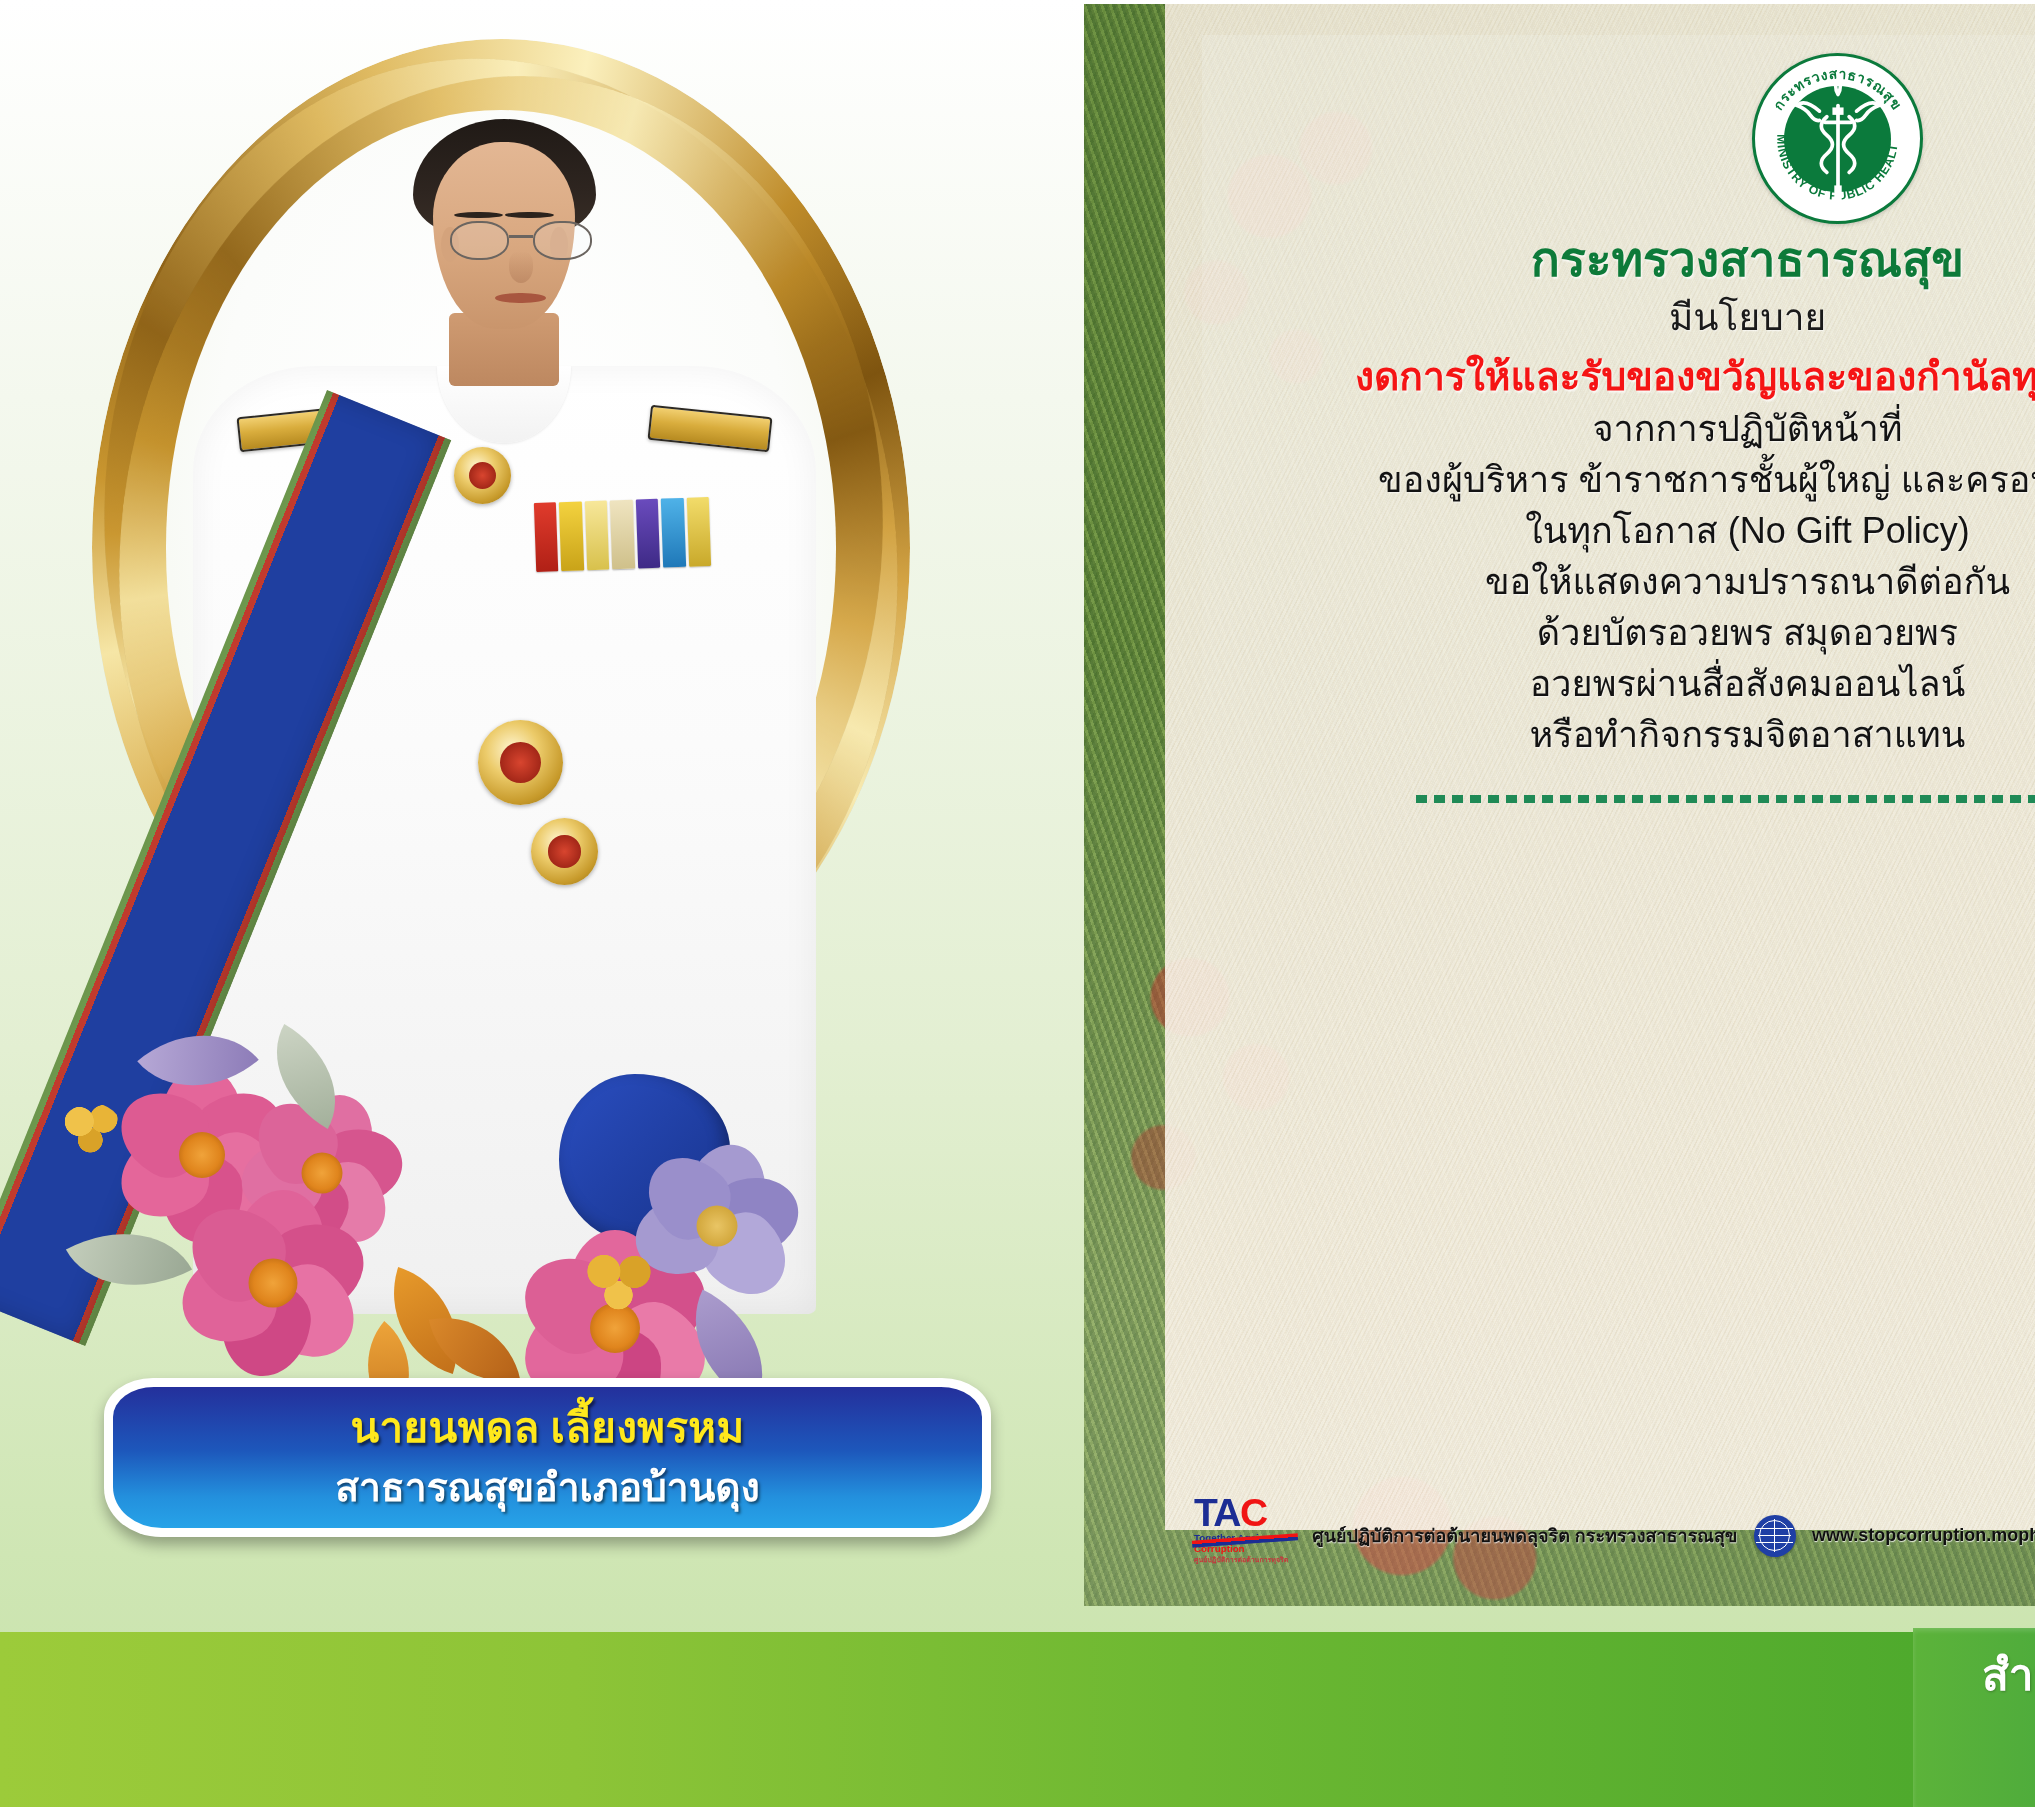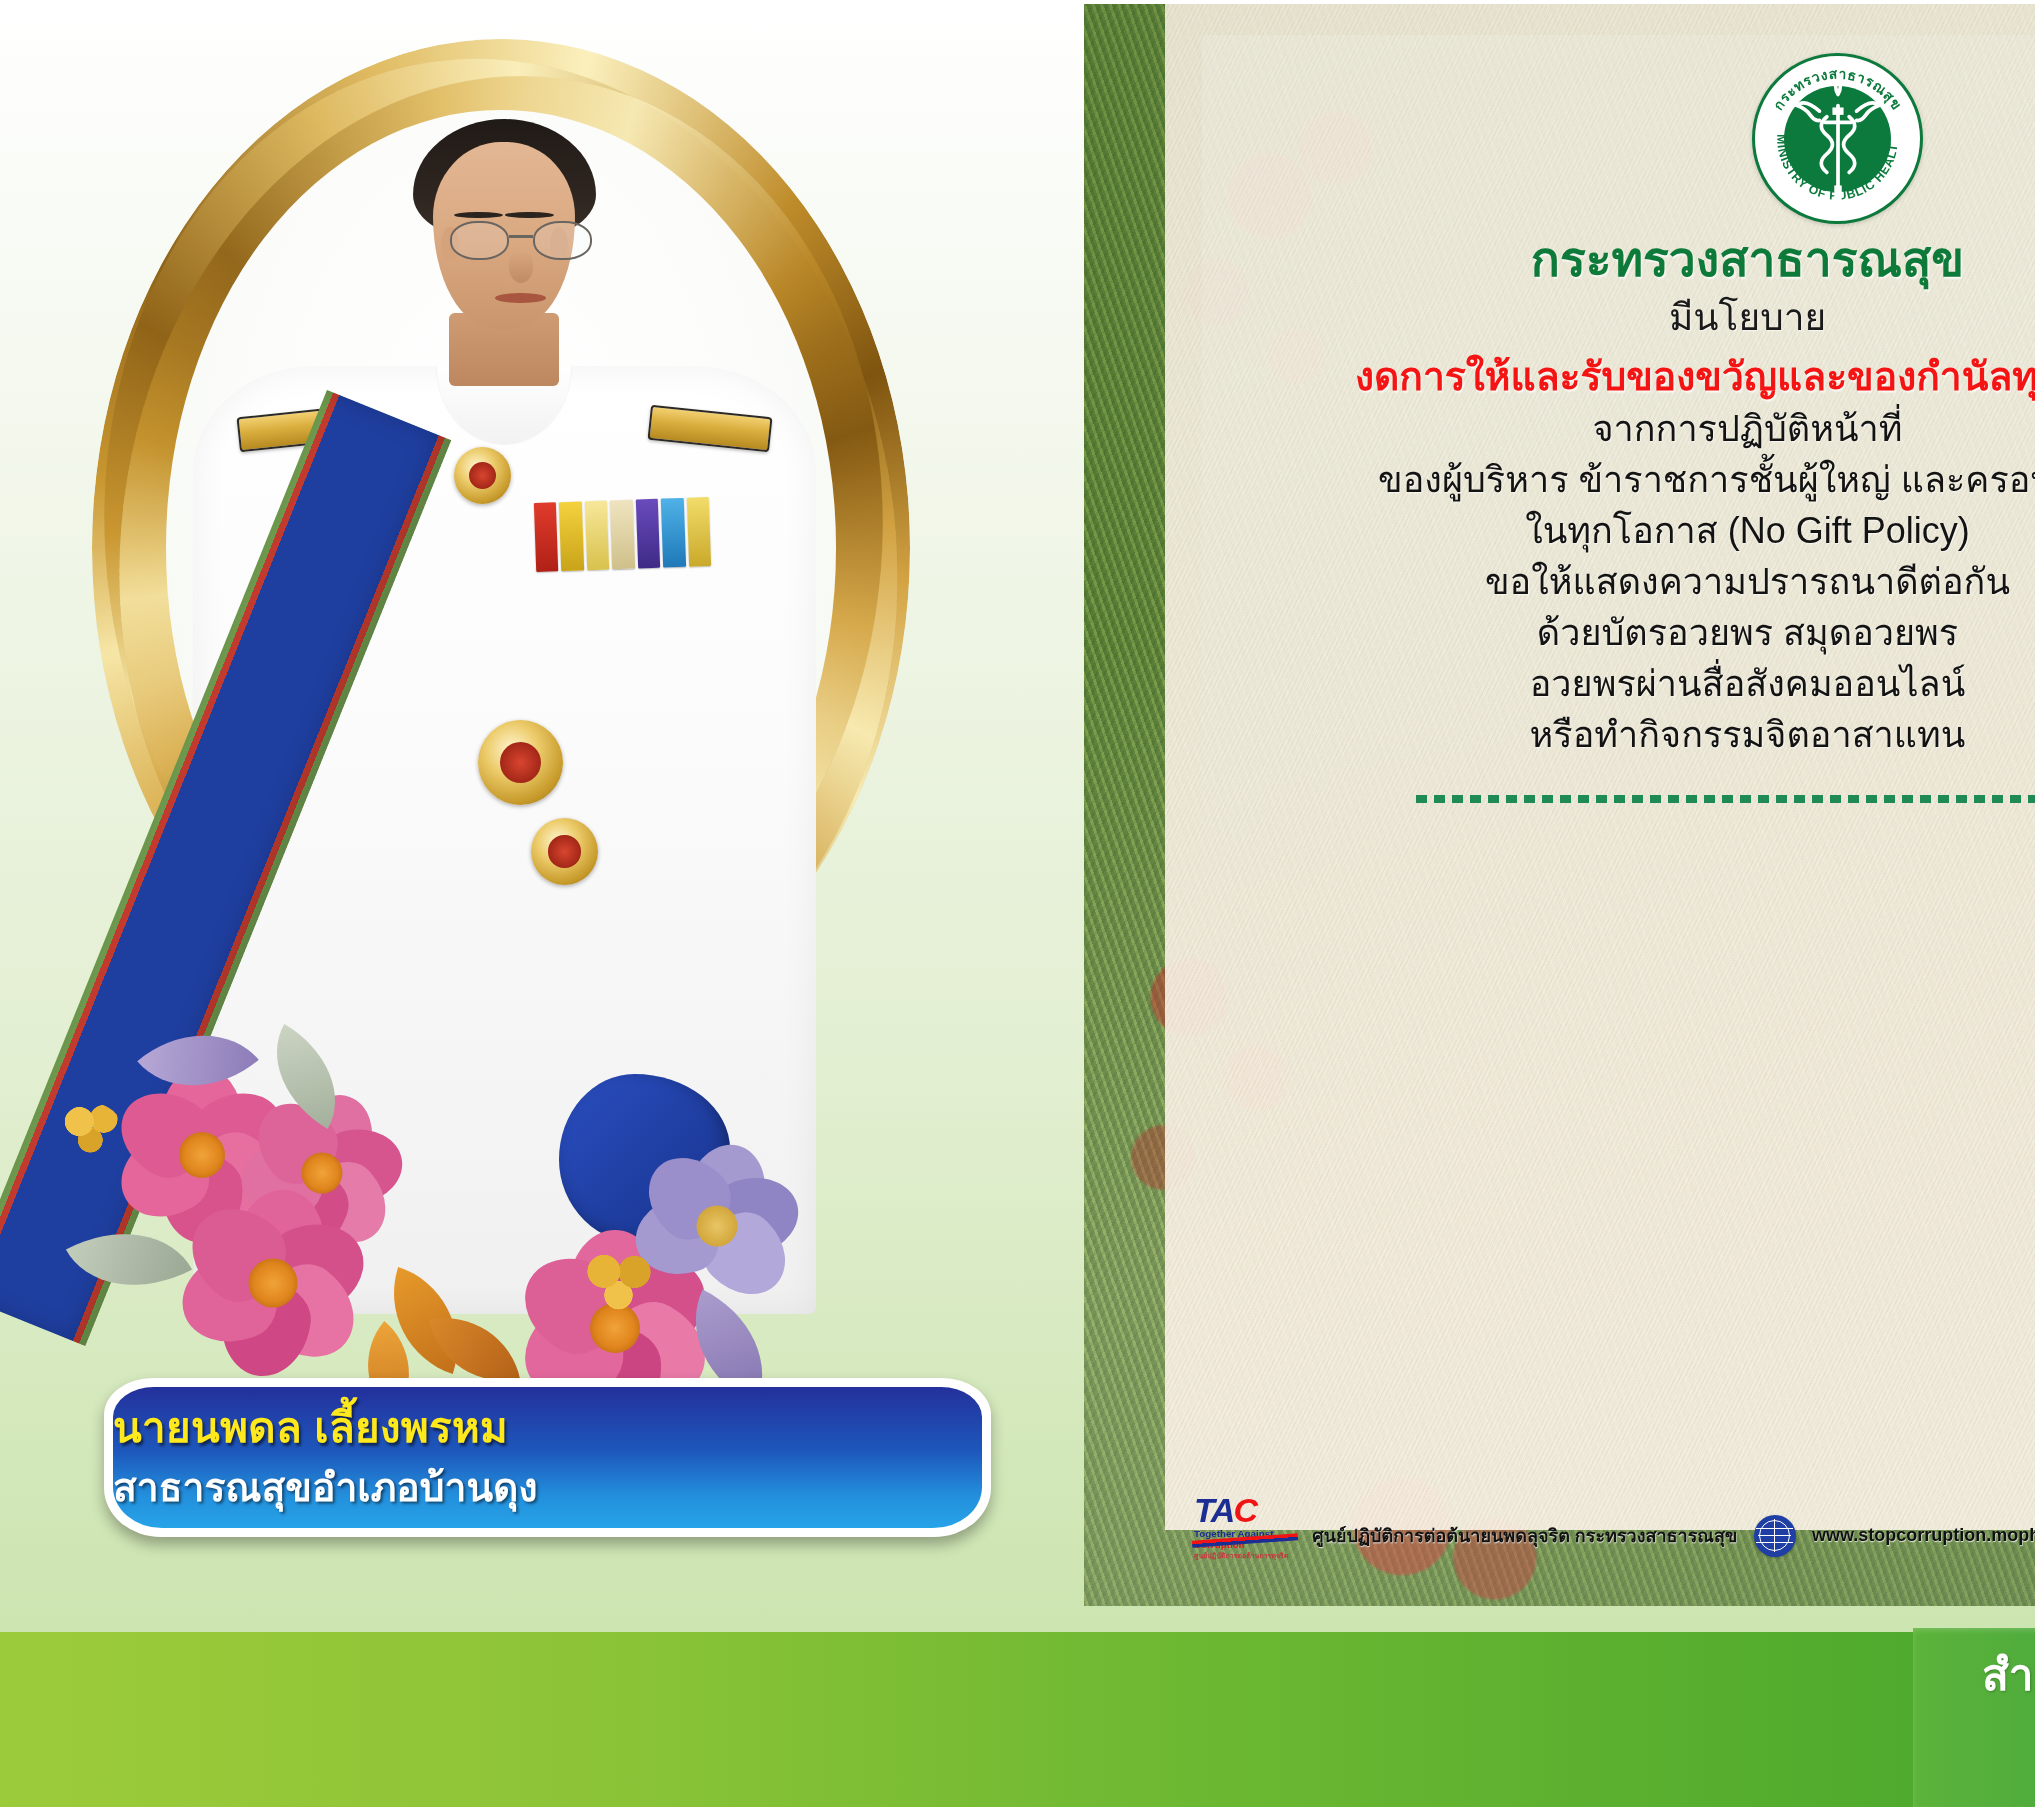--- a/index.html
+++ b/index.html
@@ -170,22 +170,23 @@
     position:absolute; left:104px; top:1378px; width:887px; height:159px;
     background:#ffffff;
     border-radius:49px 49px 57px 57px / 37px 37px 49px 49px;
     box-shadow:0 7.3px 14px rgba(0,0,0,.30);
     padding:9px;
   }
   .badge-inner{
     width:100%; height:100%;
     border-radius:41px 41px 49px 49px / 30px 30px 41px 41px;
     background:linear-gradient(180deg,#24309c 0%,#1d57bb 45%,#2390dd 78%,#27a3e8 100%);
-    display:flex; flex-direction:column; justify-content:center;
+    display:flex; flex-direction:column; align-items:center; justify-content:center;
     gap:18px;
+    font-family:Liberation Serif, serif;
   }
   .badge-name{
     font-size:42px; font-weight:bold; color:#ffe81c; line-height:1.05;
     text-shadow:2px 2.8px 2.8px rgba(0,0,0,.55);
     letter-spacing:0.4px;
   }
   .badge-role{
     font-size:39px; font-weight:bold; color:#ffffff; line-height:1.05;
     text-shadow:2px 2.4px 2.8px rgba(0,0,0,.5);
   }
@@ -293,21 +294,21 @@
 
   
   .card-footer{
     position:absolute; left:0; bottom:23.6px; width:100%; height:94px;
     display:flex; align-items:center; gap:16.3px; padding-left:110px;
   }
   .tac{
     width:102px; height:81px; position:relative; flex:none;
   }
   .tac-main{
-    font-size:34px; font-weight:bold; line-height:.92; letter-spacing:-1.6px;font-style:italic;
+    font-size:39px; font-weight:bold; line-height:.92; letter-spacing:-1.6px;
   }
   .tac-t{ color:#1c2d94; } .tac-c{ color:#f01414; }
   .tac-stripe{
     position:absolute; left:-2.4px; top:42px; width:106px; height:7.3px;
     background:linear-gradient(180deg,#f01414 0 50%, #1c2d94 50% 100%);
     transform:rotate(-4deg);
   }
   .tac-sub{ font-size:9.8px; font-weight:bold; margin-top:1.6px; }
   .tac-sub .b{ color:#1c2d94; } .tac-sub .r{ color:#f01414; }
   .tac-sub2{ font-size:7px; color:#c5383d; font-weight:bold; }

